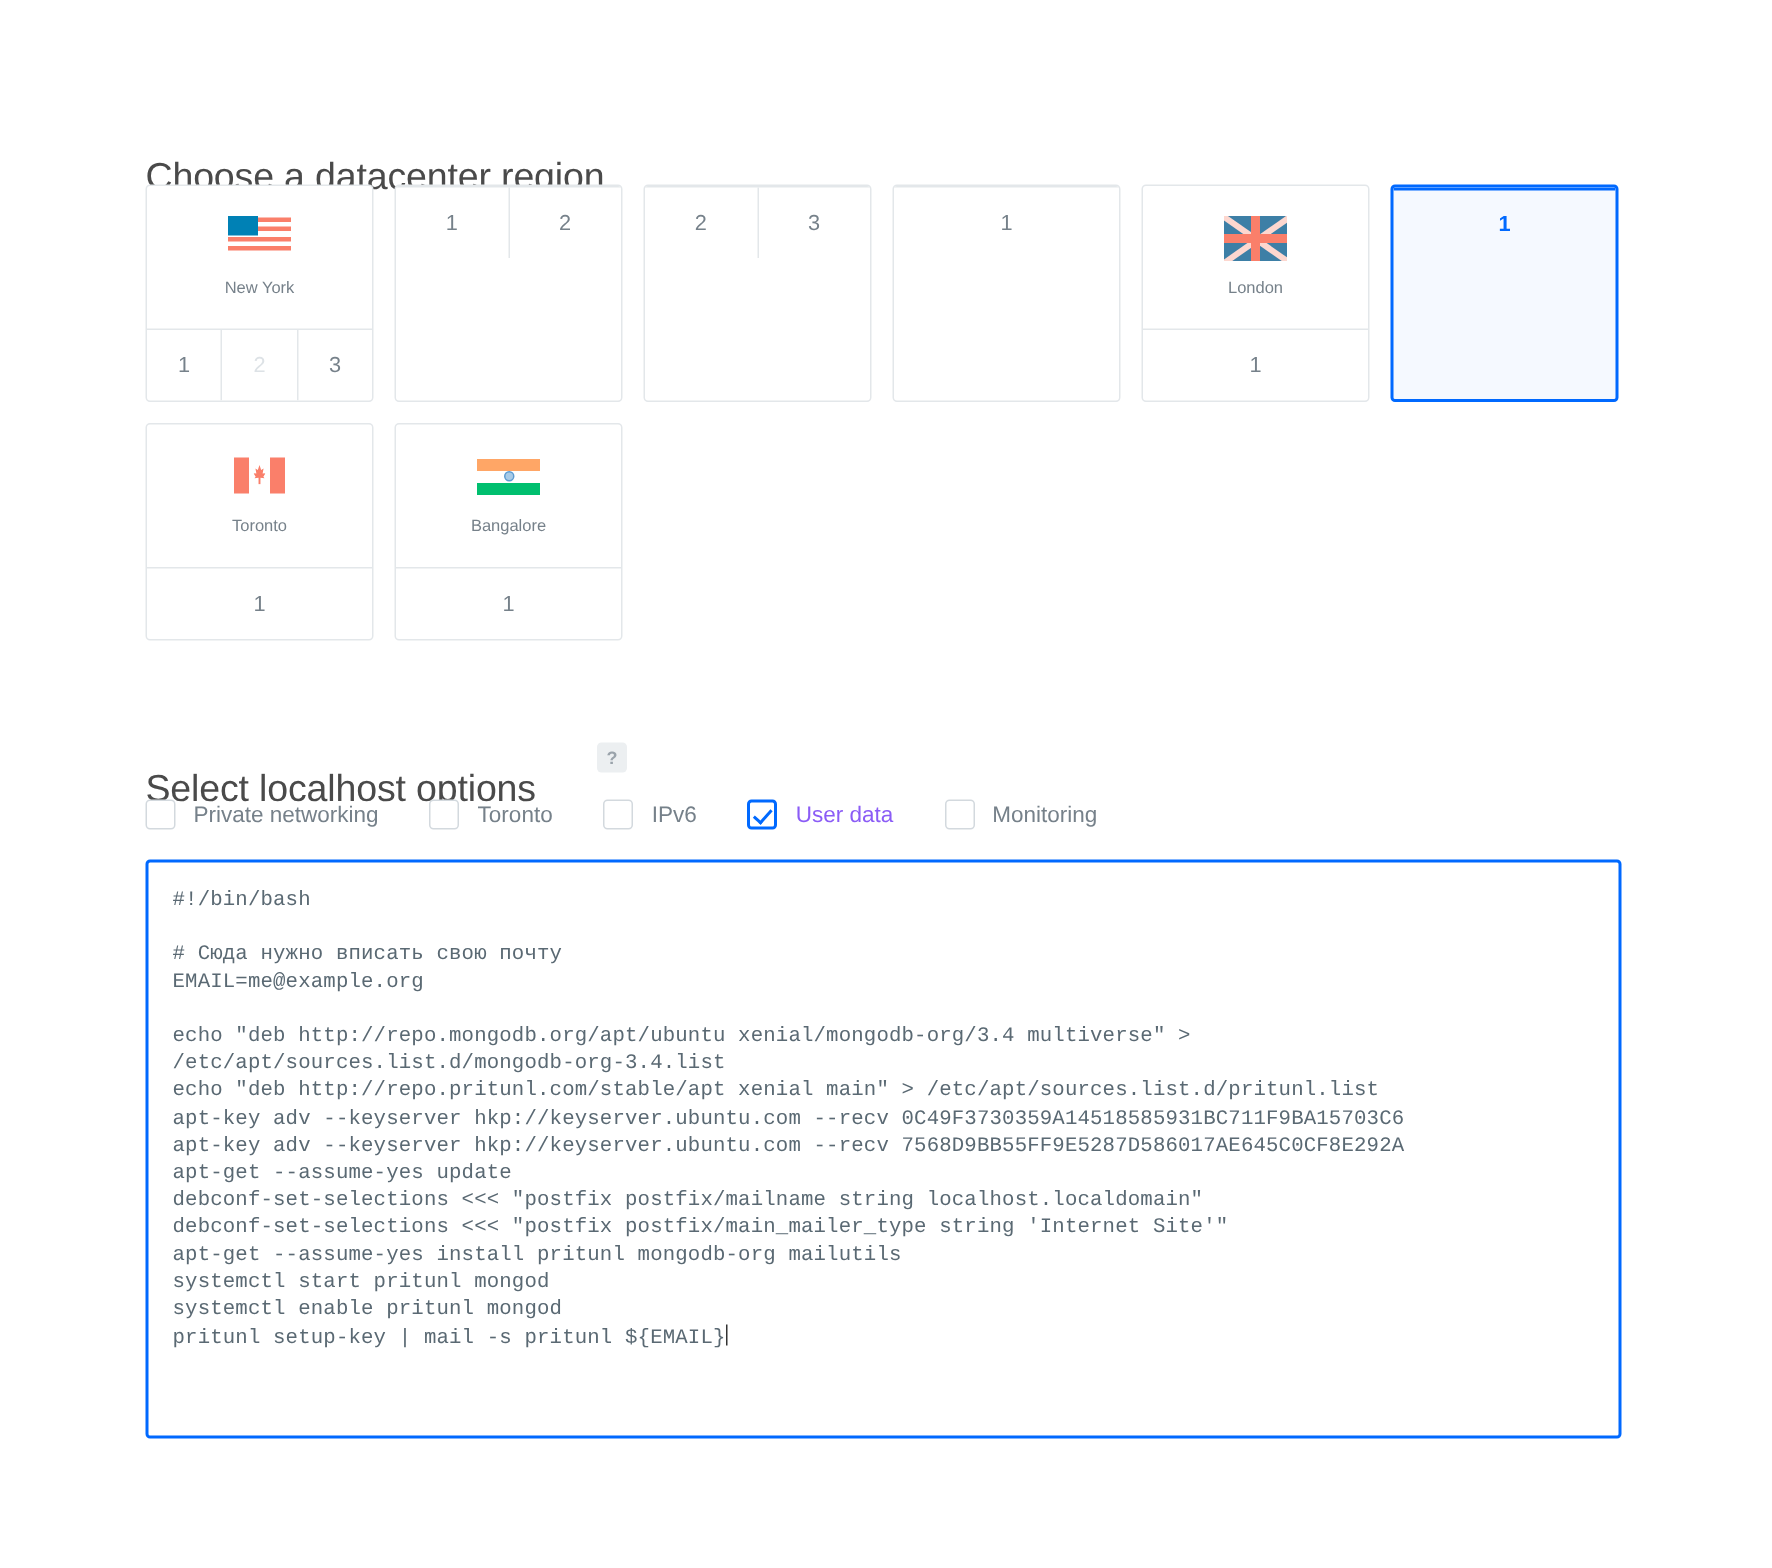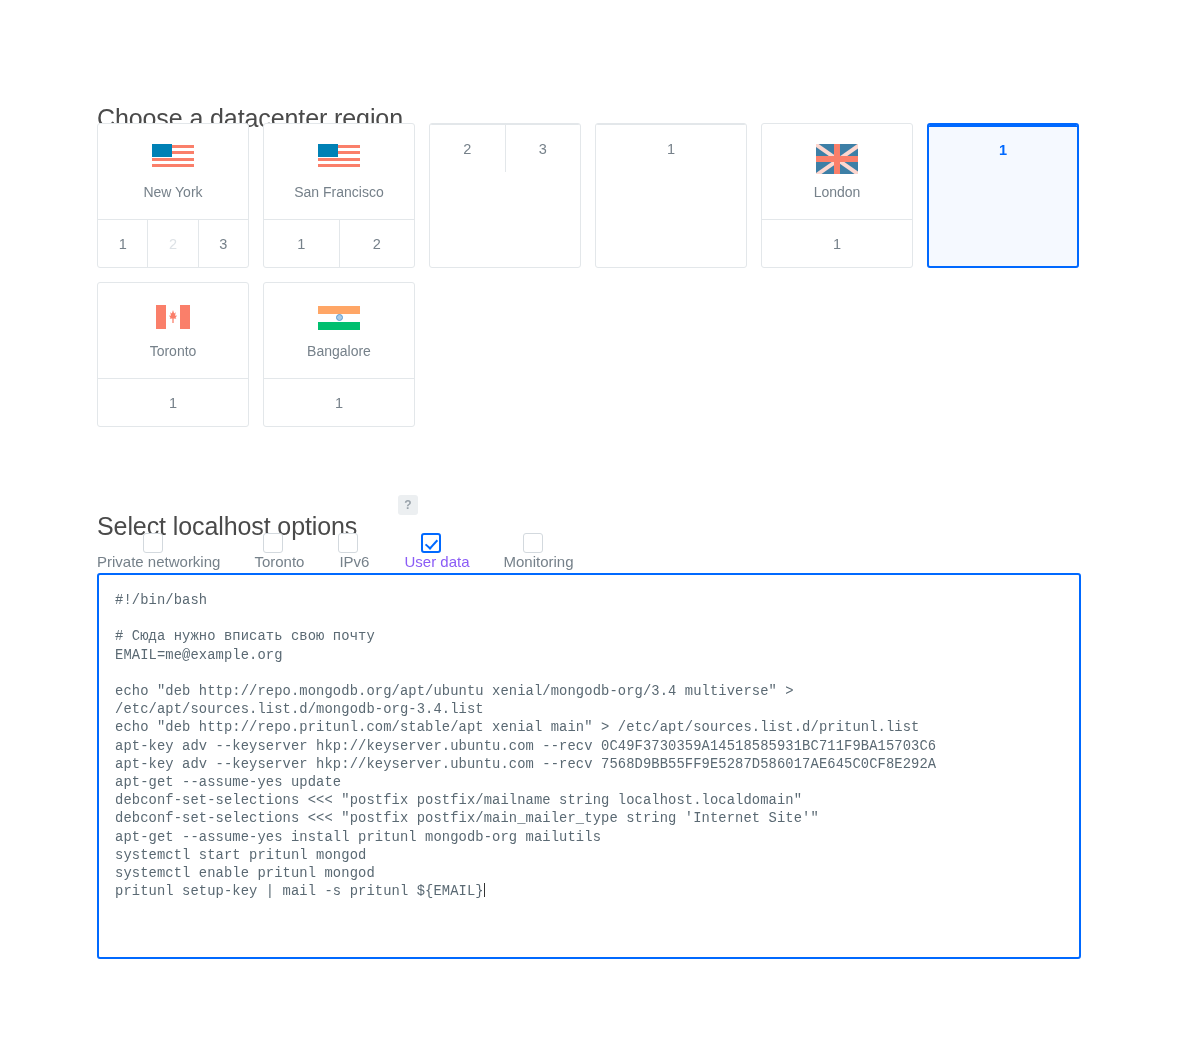--- a/index.html
+++ b/index.html
@@ -83,21 +83,21 @@
   .region-card.selected .region-card-top { padding-top: 19px; height: 94px; }
 
   .flag {
     width: 42px;
     height: 30px;
     position: relative;
     overflow: hidden;
     margin-bottom: 10px;
   }
   .region-name {
-    font-size: 14px;
+    font-size: 11px;
     color: #76818a;
     text-align: center;
     line-height: 16px;
   }
   .region-card.selected .region-name { color: #0069ff; }
 
   .region-card-bottom {
     border-top: 1px solid #e3e7ea;
     display: flex;
     height: 48px;
@@ -170,21 +170,20 @@
     left: 97px;
     top: 533px;
     display: flex;
     align-items: center;
   }
   .option {
     display: flex;
     align-items: center;
     margin-right: 34px;
     cursor: pointer;
-    flex-direction: column;
   }
   .cb {
     width: 20px;
     height: 20px;
     border: 1px solid #d3d9de;
     border-radius: 3px;
     background: #fff;
     margin-right: 12px;
     position: relative;
     flex: 0 0 auto;
@@ -258,30 +257,20 @@
           </span>
           <div class="region-name">New York</div>
         </div>
         <div class="region-card-bottom">
           <div class="dc-slot">1</div>
           <div class="dc-slot disabled">2</div>
           <div class="dc-slot">3</div>
         </div>
       </div>
       <div class="region-card">
-        <div class="region-card-top">
-          <span class="flag f-us">
-            <span class="canton"></span>
-            <span class="stripe s1"></span>
-            <span class="stripe s2"></span>
-            <span class="stripe s3"></span>
-            <span class="stripe s4"></span>
-          </span>
-          <div class="region-name">San Francisco</div>
-        </div>
         <div class="region-card-bottom">
           <div class="dc-slot">1</div>
           <div class="dc-slot">2</div>
         </div>
       </div>
       <div class="region-card">
         <div class="region-card-bottom">
           <div class="dc-slot">2</div>
           <div class="dc-slot">3</div>
         </div>

